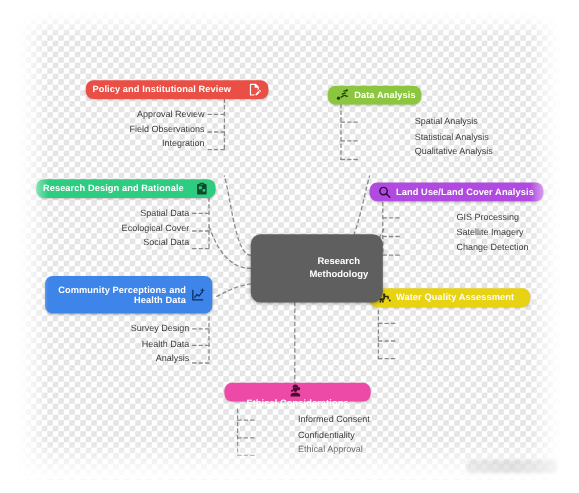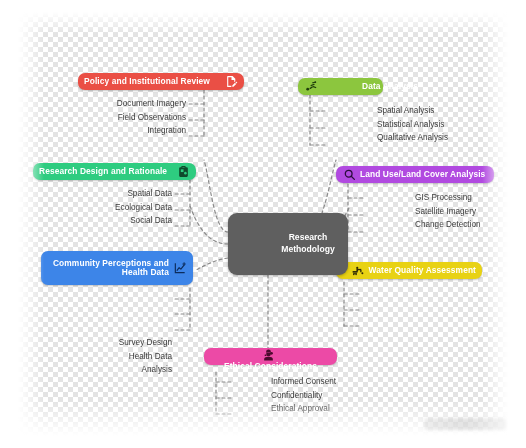--- a/index.html
+++ b/index.html
@@ -134,26 +134,26 @@
   <div class="node icon-right" style="left:78px;top:73px;width:166px;height:17px;background:#ea4f45;justify-content:space-between;">
     <span class="lbl">Policy and Institutional Review</span>
     <span class="ico">
       <svg width="13" height="13" viewBox="0 0 24 24">
           <path fill="#ffffff" d="M5 2h9l5 5v4.5l-2 2V9h-5V4H6v16h6l-.5 2H5a1 1 0 0 1-1-1V3a1 1 0 0 1 1-1z"></path>
           <path fill="#ffffff" d="M21.3 12.6l1.1 1.1a.8.8 0 0 1 0 1.1l-1 1-2.2-2.2 1-1a.8.8 0 0 1 1.1 0zM18.4 14.3l2.2 2.2-5 5H13.4v-2.2l5-5z"></path>
         </svg>
     </span>
   </div>
   <div class="subs left" style="left:40px;top:100px;width:146px;">
-    <div class="s">Document Imagery</div>
+    <div class="s">Approval Review</div>
     <div class="s">Field Observations</div>
     <div class="s">Integration</div>
   </div>
 
-  <div class="node icon-left" style="left:298px;top:78px;width:85px;height:17px;background:#8cc63e;gap:40px;">
+  <div class="node icon-left" style="left:298px;top:78px;width:85px;height:17px;background:#8cc63e;">
     <span class="ico">
       <svg width="13" height="13" viewBox="0 0 24 24">
           <g fill="#1f3d0c">
             <circle cx="5" cy="17" r="2.6"></circle>
             <rect x="8" y="13" width="7" height="2.4" rx="1.2" transform="rotate(-32 11.5 14.2)"></rect>
             <rect x="10" y="8" width="8" height="2.4" rx="1.2" transform="rotate(-20 14 9.2)"></rect>
             <rect x="13" y="3.5" width="7" height="2.2" rx="1.1" transform="rotate(-12 16.5 4.6)"></rect>
             <rect x="14" y="12" width="7" height="2.2" rx="1.1" transform="rotate(20 17.5 13.1)"></rect>
             <circle cx="19" cy="4" r="1.7"></circle>
           </g>
@@ -172,21 +172,21 @@
     <span class="ico">
       <svg width="13" height="13" viewBox="0 0 24 24">
           <path fill="#0f4a2c" d="M9 2h6a1 1 0 0 1 1 1v1h2a2 2 0 0 1 2 2v14a2 2 0 0 1-2 2H6a2 2 0 0 1-2-2V6a2 2 0 0 1 2-2h2V3a1 1 0 0 1 1-1zm1 2v1h4V4h-4z"></path>
           <rect x="7" y="8" width="5" height="5" fill="#2ecc80"></rect>
           <circle cx="15.5" cy="15" r="2.4" fill="#2ecc80"></circle>
         </svg>
     </span>
   </div>
   <div class="subs left" style="left:30px;top:190px;width:142px;">
     <div class="s">Spatial Data</div>
-    <div class="s">Ecological Data</div>
+    <div class="s">Ecological Cover</div>
     <div class="s">Social Data</div>
   </div>
 
   <div class="node icon-left" style="left:336px;top:166px;width:158px;height:17px;background:#b14ae0;">
     <span class="ico">
       <svg width="13" height="13" viewBox="0 0 24 24">
           <g fill="none" stroke="#2a0c3d" stroke-width="2.4">
             <circle cx="10.5" cy="10.5" r="6.2"></circle>
             <path d="M15.2 15.2L21 21" stroke-linecap="round"></path>
           </g>
@@ -206,27 +206,27 @@
       <span>Health Data</span>
     </span>
     <span class="ico">
       <svg width="14" height="14" viewBox="0 0 24 24">
           <path fill="none" stroke="#0c2c5c" stroke-width="2" d="M4 4v16h16"></path>
           <path fill="none" stroke="#0c2c5c" stroke-width="2" stroke-linecap="round" stroke-linejoin="round" d="M7 16l3.5-4.5 3 2.5L19 7"></path>
           <path fill="#0c2c5c" d="M18.2 2.2h1.6v2h2v1.6h-2v2h-1.6v-2h-2V4.2h2z"></path>
         </svg>
     </span>
   </div>
-  <div class="subs left" style="left:30px;top:295px;width:142px;margin-top:44px;">
+  <div class="subs left" style="left:30px;top:295px;width:142px;">
     <div class="s">Survey Design</div>
     <div class="s">Health Data</div>
     <div class="s">Analysis</div>
   </div>
 
-  <div class="node icon-left" style="left:336px;top:262px;width:146px;height:17px;background:#e8d214;justify-content:flex-end;">
+  <div class="node icon-left" style="left:336px;top:262px;width:146px;height:17px;background:#e8d214;">
     <span class="ico">
       <svg width="13" height="13" viewBox="0 0 24 24">
           <g fill="#2e2a05">
             <path d="M3 13h9v3H3z"></path>
             <path d="M10 9h3v5h-3z"></path>
             <path d="M12 9h7v2.5h-7z"></path>
             <path d="M17 11h2.4v4H17z"></path>
             <circle cx="11.5" cy="7.2" r="2"></circle>
             <path d="M4 16.5h7v1.6H4z"></path>
             <circle cx="5.2" cy="19.2" r="1.5"></circle>

